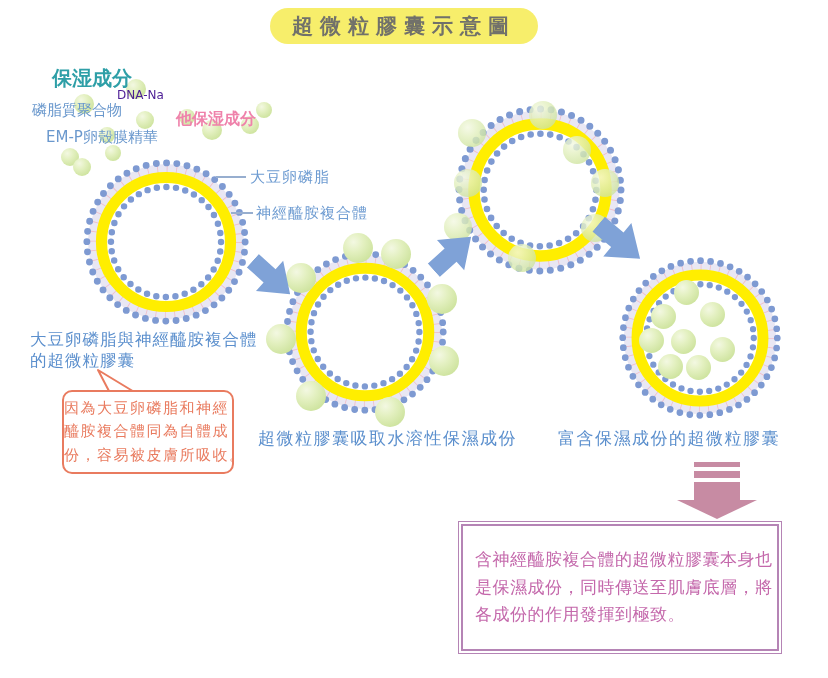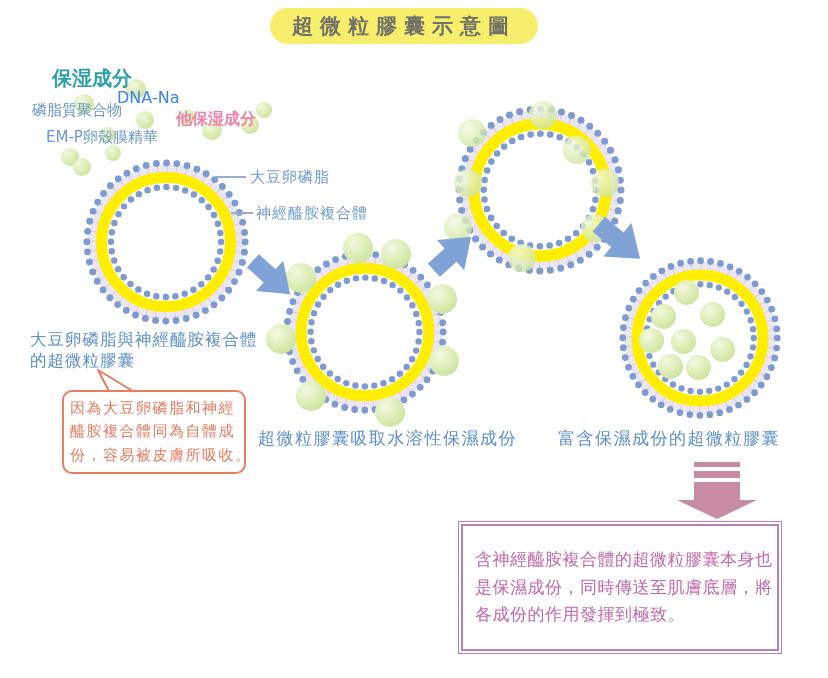--- a/index.html
+++ b/index.html
@@ -11,29 +11,29 @@
     background:#f7ee6b;color:#71716a;font-size:21px;font-weight:bold;
     letter-spacing:7px;text-align:center;line-height:37px;}
   
   .ball{position:absolute;border-radius:50%;
     background:radial-gradient(circle at 35% 30%, #f3f8e2 0%, #e3f0c0 35%, #cfe4a0 75%, #c6dd92 100%);}
   .embedded{opacity:.8;}
   
   .t-teal{color:#2e9fa7;font-weight:bold;font-size:20px;}
   .t-pink{color:#ef82ab;font-weight:bold;font-size:16px;}
   .t-blue-sm{color:#6a98cd;font-size:15px;}
-  .t-blue-xs{color:#3b82f6;font-size:16px;}
+  .t-blue-xs{color:#4c1d95;font-size:12px;}
   .mem-label{color:#6d9bd1;font-size:15px;letter-spacing:1px;white-space:nowrap;}
   .leader{height:2px;background:#97aecf;}
   .caption{color:#5b8fcd;font-size:17px;letter-spacing:1.5px;white-space:nowrap;}
   .caption1{color:#5b8fcd;font-size:16.5px;letter-spacing:1px;line-height:21px;white-space:nowrap;}
   
   .callout{left:62px;top:390px;width:168px;border:2px solid #e97b5f;border-radius:10px;
     background:#fff;color:#e97b5f;font-size:15px;letter-spacing:1.5px;line-height:1.55;
-    padding:5px 6px;}
+    padding:5px 0;}
   .callout div{white-space:nowrap;}
   
   .note-outer{left:458px;top:521px;width:318px;border:1px solid #b584b5;padding:2px;background:#fff;}
   .note-inner{border:2px solid #b584b5;color:#c468ab;font-size:17px;letter-spacing:.5px;
     line-height:1.62;padding:20px 12px;}
   .note-inner div{white-space:nowrap;}
   .arrow-blue{fill:#7fa2d7;}
   .arrow-pink{fill:#c78ba3;}
 </style>
 </head>

